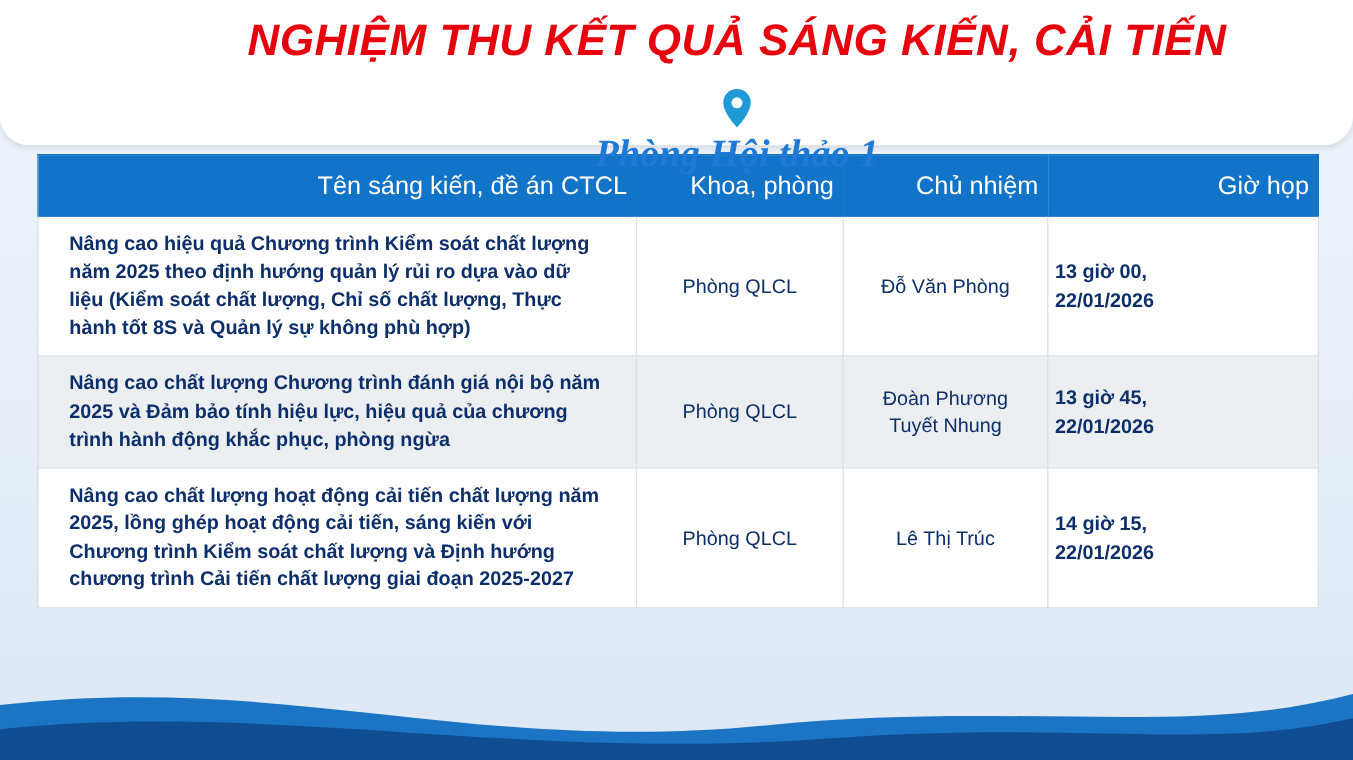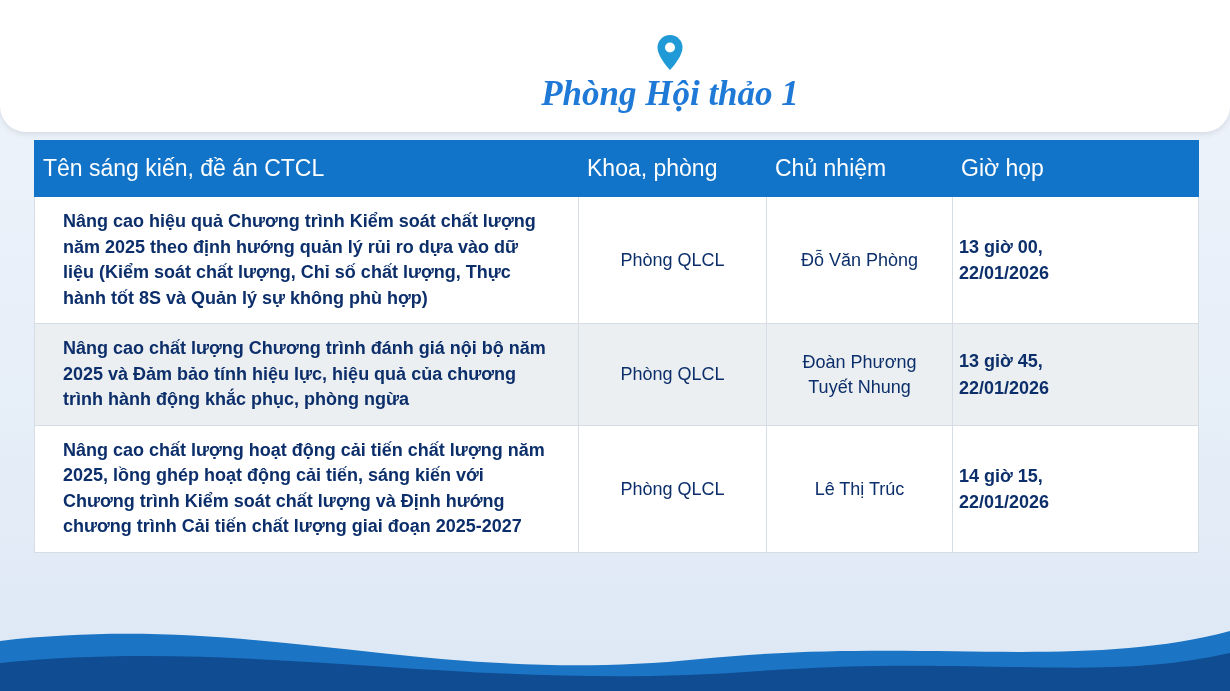--- a/index.html
+++ b/index.html
@@ -95,21 +95,21 @@
     border-collapse: collapse;
     width: 1164px;
     table-layout: fixed;
   }
   table.sched th {
     background: #1274c8;
     color: #ffffff;
     font-size: 23px;
     font-weight: normal;
     padding: 14px 8px;
-    text-align: left;
+    text-align: right;
     border: 1px solid #1274c8;
     vertical-align: middle;
   }
   table.sched td {
     border: 1px solid #d6dde5;
     vertical-align: middle;
     font-size: 18px;
     color: #0c2f6b;
   }
   .col-name { width: 544px; }
@@ -165,20 +165,21 @@
 </style>
 </head>
 <body>
 
 <div class="slide">
 
   <div class="header">
 
 
     <div class="title-wrap">
+      <div class="main-title">NGHIỆM THU KẾT QUẢ SÁNG KIẾN, CẢI TIẾN</div>
       <div class="sub-title-row">
         <span class="pin-icon">
           <svg width="30" height="38" viewBox="0 0 30 38">
             <path d="M15 1 C8 1 2.5 6.5 2.5 13.5 C2.5 23 15 36 15 36 C15 36 27.5 23 27.5 13.5 C27.5 6.5 22 1 15 1 Z" fill="#1f9ad6"></path>
             <circle cx="15" cy="13.5" r="5" fill="#ffffff"></circle>
           </svg>
         </span>
         <span class="sub-title">Phòng Hội thảo 1</span>
       </div>
     </div>

